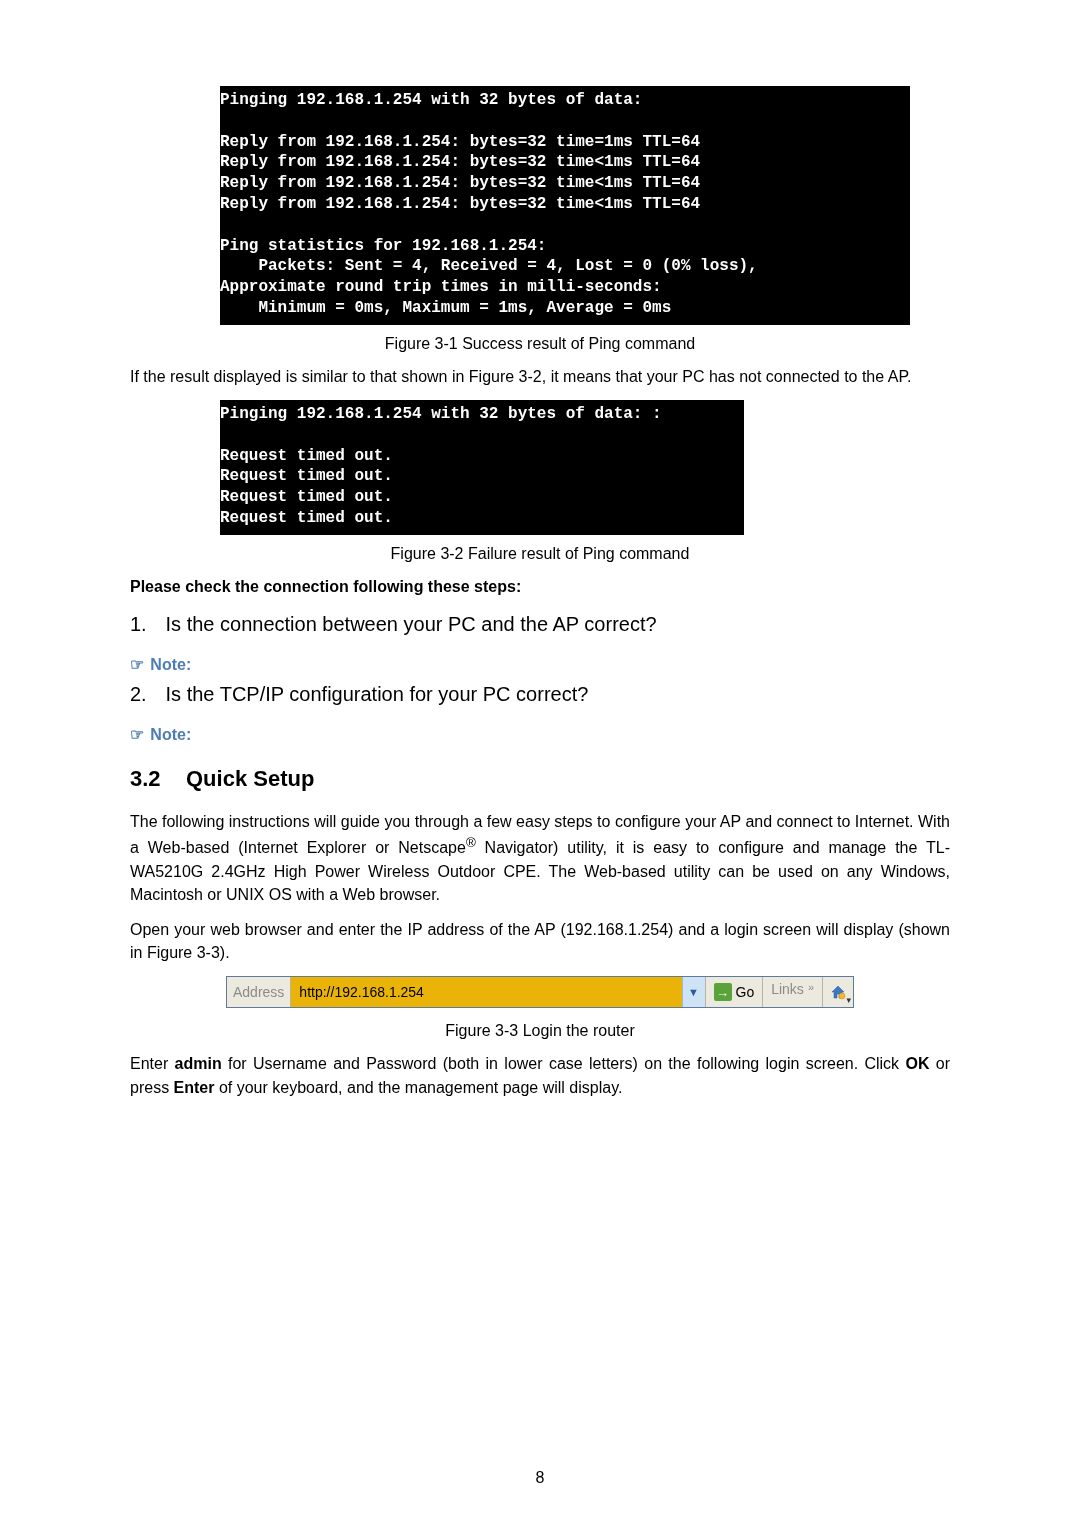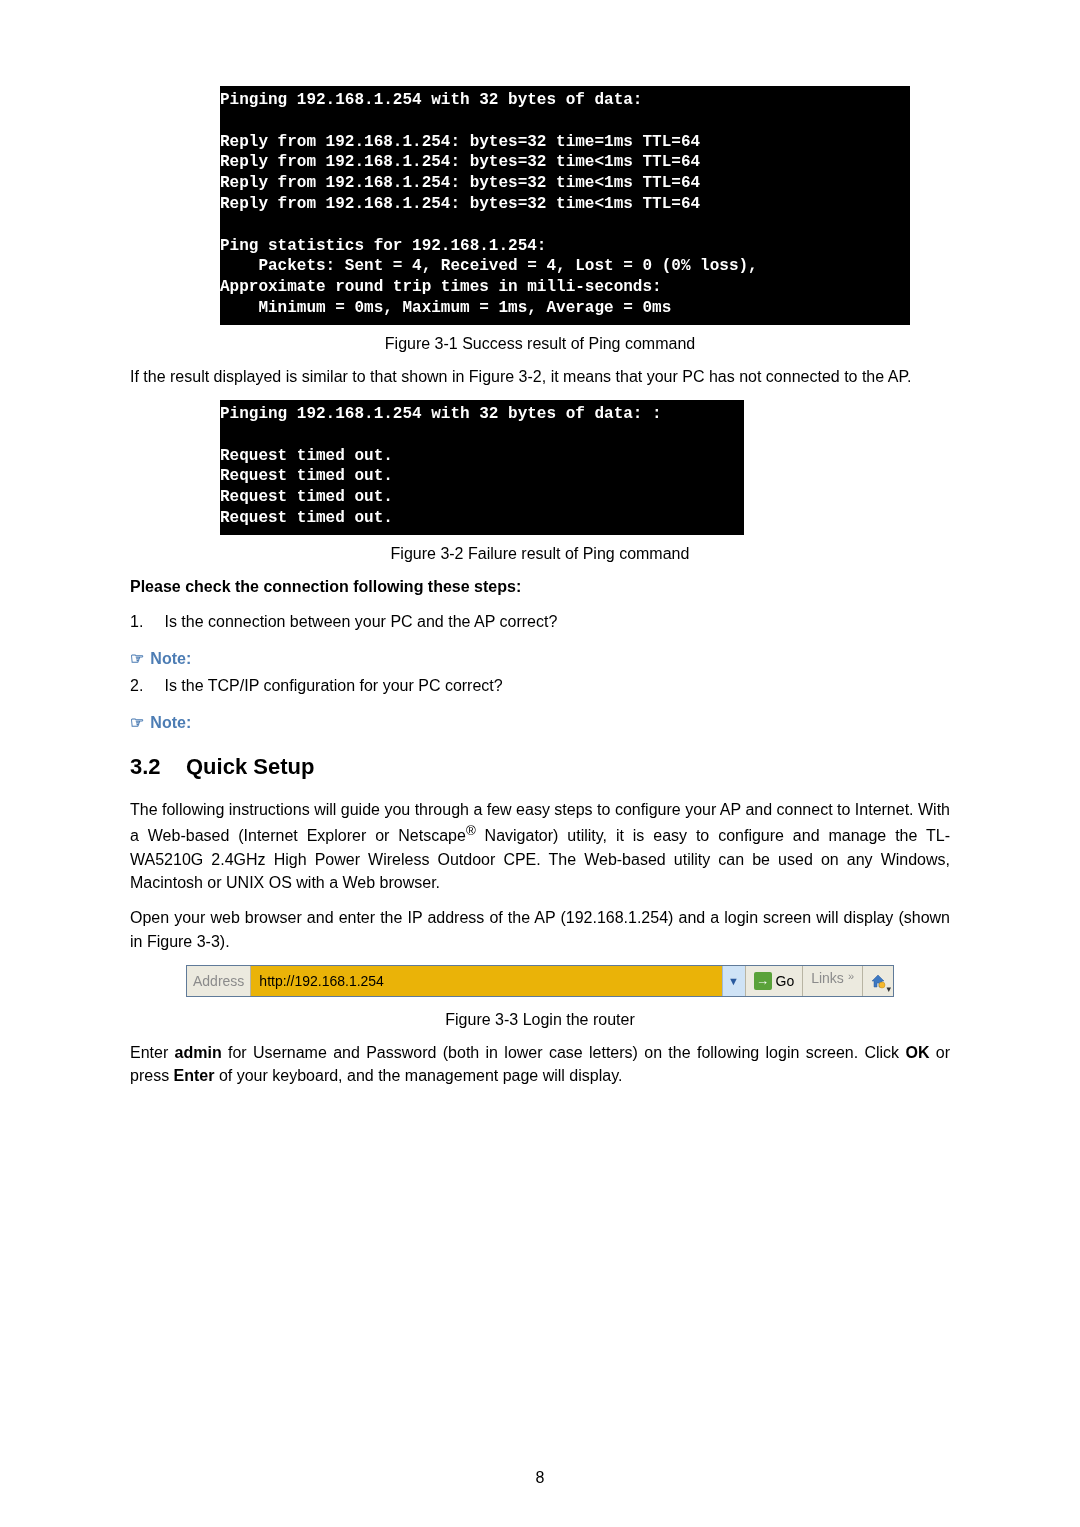--- a/index.html
+++ b/index.html
@@ -36,21 +36,21 @@
     margin: 10px 0 12px 0;
   }
   .body-text {
     font-size: 16px;
     line-height: 1.45;
     text-align: justify;
     margin: 0 0 12px 0;
   }
   .bold { font-weight: bold; }
   .list-item {
-    font-size: 16px;
+    font-size: 20px;
     line-height: 1.45;
     margin: 0 0 16px 0;
     padding-left: 40px;
     text-indent: -40px;
   }
   .list-item .num { display: inline-block; width: 30px; text-indent: 0; }
   .note-head {
     color: #4d7db4;
     font-size: 16px;
     font-weight: bold;
@@ -68,21 +68,21 @@
     margin: 0 0 14px 0;
   }
   h2.section {
     font-size: 22px;
     font-weight: bold;
     margin: 22px 0 18px 0;
   }
   h2.section .secnum { display:inline-block; width: 56px; }
   
   .addrbar-wrap {
-    width: 708px;
+    width: 628px;
     margin: 6px auto 0 auto;
   }
   .addrbar {
     display: flex;
     align-items: stretch;
     height: 30px;
     border: 1px solid #5f7a99;
     background: #f3f2ef;
     font-size: 14px;
   }

